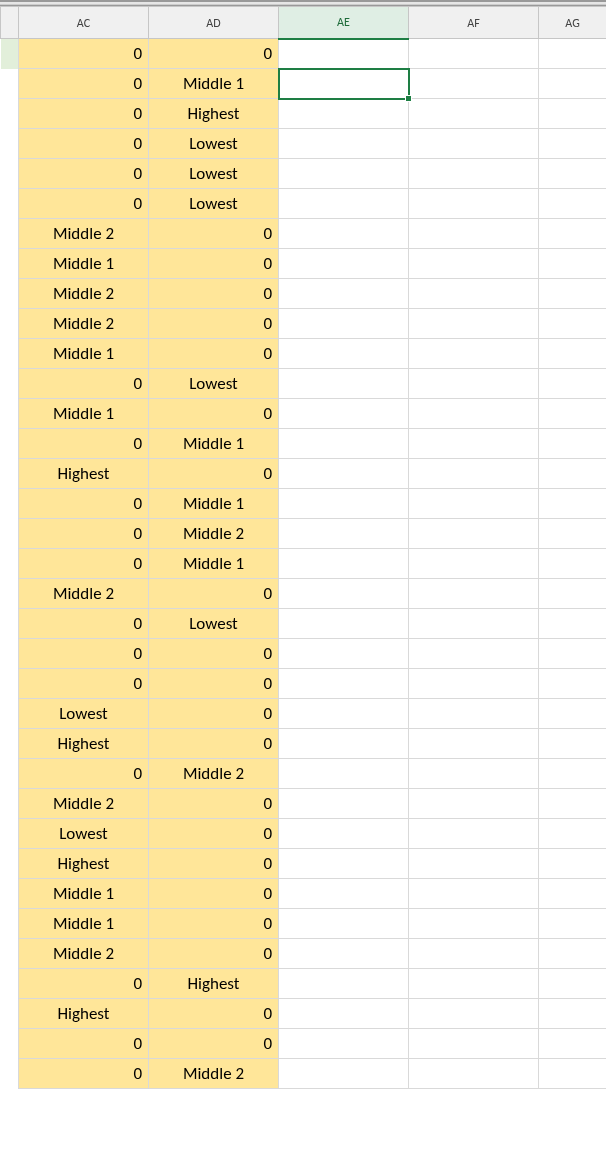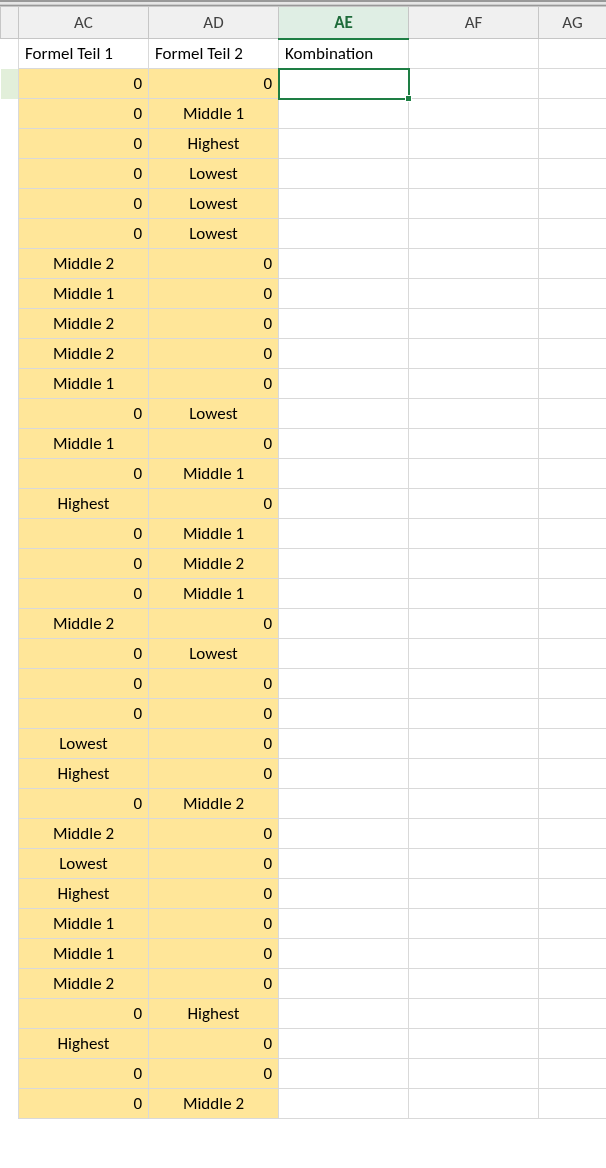--- a/index.html
+++ b/index.html
@@ -33,27 +33,27 @@
   }
   col.stub  { width: 18px; }
   col.c     { width: 130px; }
   col.clast { width: 68px; }
   th.colhdr {
     background: #f0f0f0;
     border: 1px solid #c6c6c6;
     font-weight: 400;
     text-align: center;
     height: 32px;
-    font-size: 17px;
+    font-size: 12px;
     color: #424242;
   }
   th.colhdr.sel {
     background: #dfeee4;
     color: #1e6b3a;
-    font-weight: 700;
+    font-weight: 400;
     border-bottom: 2px solid #1e7e44;
   }
   th.stubhdr {
     background: #f0f0f0;
     border: 1px solid #c6c6c6;
   }
   td {
     border: 1px solid #d9d9d9;
     height: 30px;
     padding: 0 6px;
@@ -110,28 +110,20 @@
       <tr>
         <th class="stubhdr"></th>
         <th class="colhdr">AC</th>
         <th class="colhdr">AD</th>
         <th class="colhdr sel">AE</th>
         <th class="colhdr">AF</th>
         <th class="colhdr">AG</th>
       </tr>
     </thead>
     <tbody id="gridbody">
-      <tr>
-        <td class="stub"></td>
-        <td class="hdrcell">Formel Teil 1</td>
-        <td class="hdrcell">Formel Teil 2</td>
-        <td class="hdrcell">Kombination</td>
-        <td class="hdrcell"></td>
-        <td class="hdrcell"></td>
-      </tr>
     <tr>
           <td class="stub greenbg"></td>
           <td class="hl right">0</td>
           <td class="hl right">0</td>
           <td></td>
           <td></td>
           <td></td>
         </tr>
         <tr>
           <td class="stub"></td>

